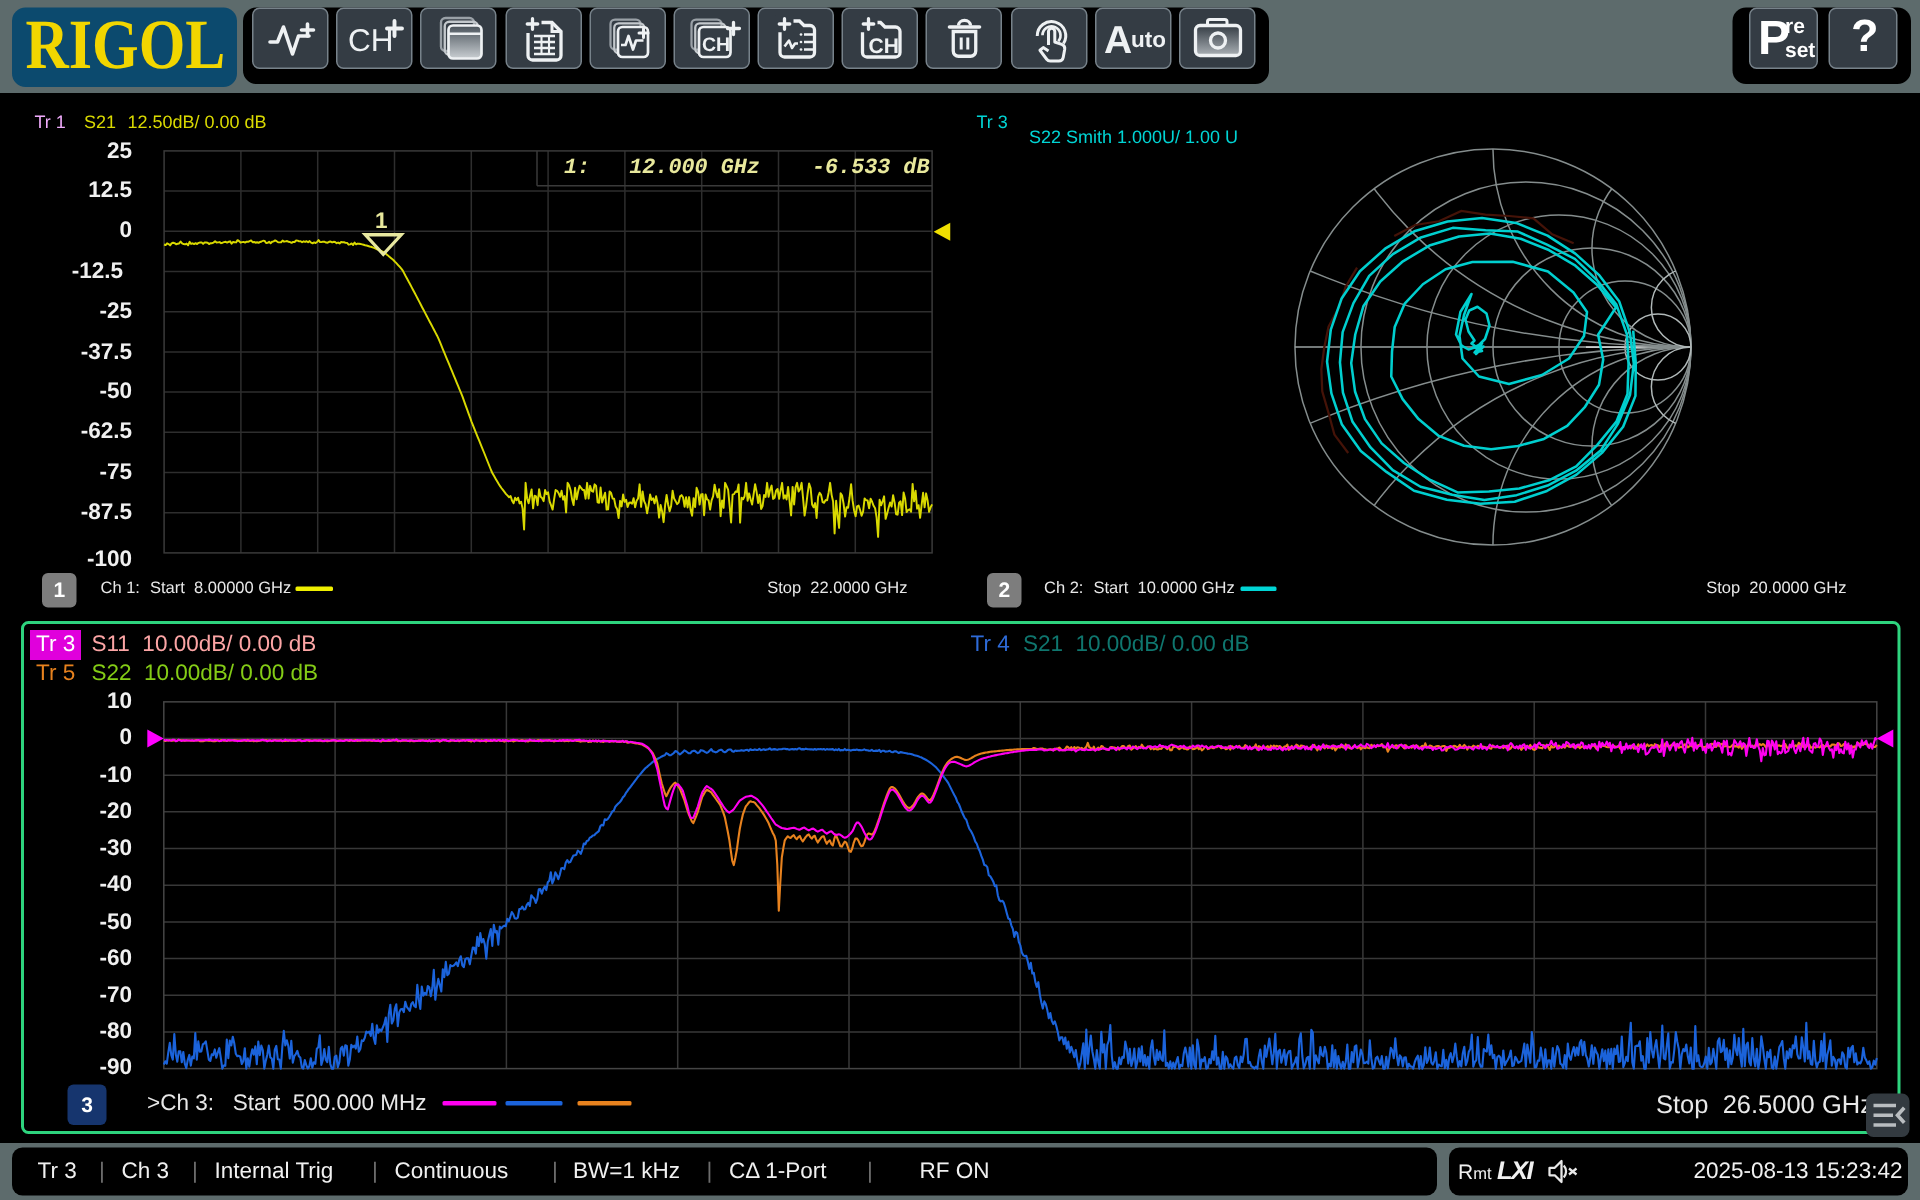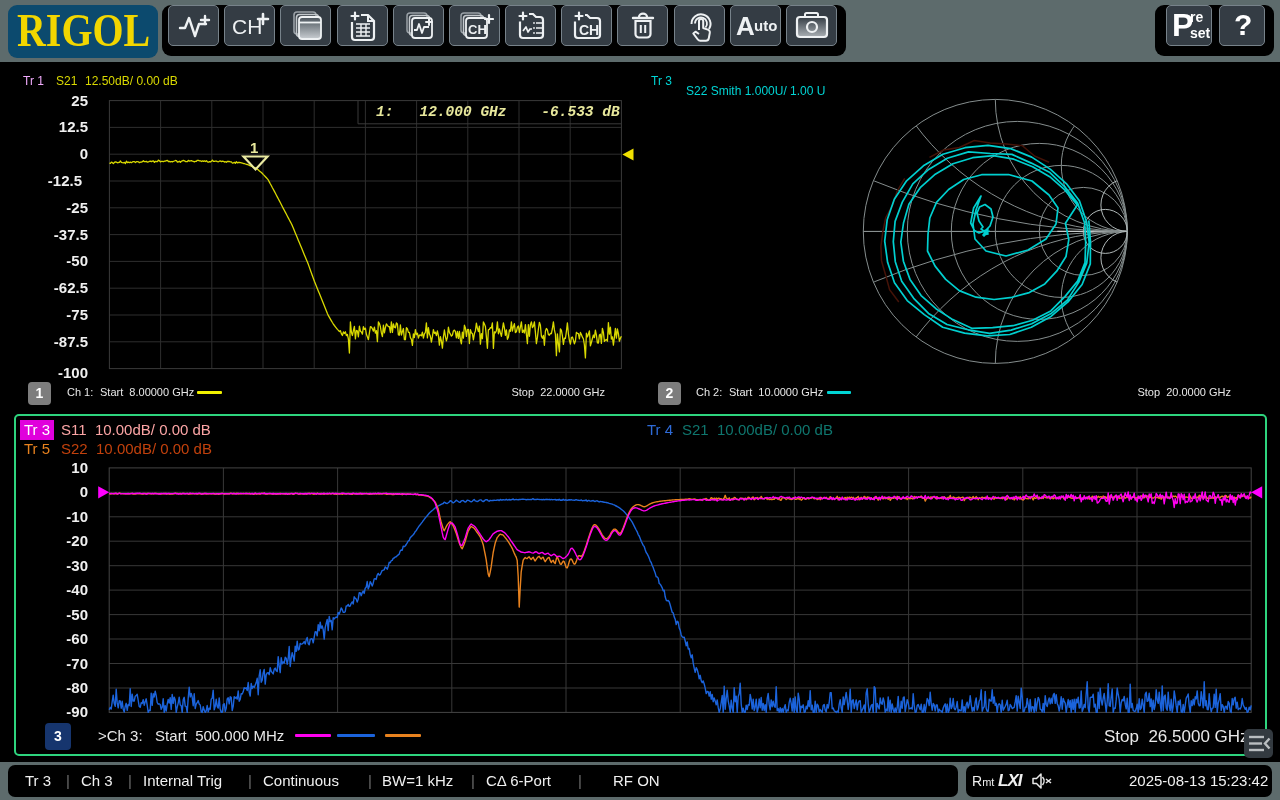--- a/index.html
+++ b/index.html
@@ -263,21 +263,21 @@
 <div class="chbox" style="left:658px;top:382px;background:#7d7d7d;">2</div>
 <div class="strip" style="left:696px;top:386px;">Ch 2:</div>
 <div class="strip" style="left:729px;top:386px;">Start  10.0000 GHz</div>
 <div class="leg" style="left:827px;top:391px;width:24px;background:#00d5d5;"></div>
 <div class="strip" style="left:1231px;top:386px;transform:translateX(-100%);">Stop  20.0000 GHz</div>
 
 <div class="abs" id="greenbox"></div>
 <div class="hdr3" style="left:20px;top:420px;background:#e000dc;color:#fff;padding:1px 4px 2px 4px;">Tr 3</div>
 <div class="hdr3" style="left:61px;top:421px;color:#fca5a5;">S11  10.00dB/ 0.00 dB</div>
 <div class="hdr3" style="left:24px;top:440px;color:#e8821e;">Tr 5</div>
-<div class="hdr3" style="left:61px;top:440px;color:#c2410c;">S22  10.00dB/ 0.00 dB</div>
+<div class="hdr3" style="left:61px;top:440px;color:#84cc16;">S22  10.00dB/ 0.00 dB</div>
 <div class="hdr3" style="left:647px;top:421px;color:#2e6bd8;">Tr 4</div>
 <div class="hdr3" style="left:682px;top:421px;color:#0f766e;">S21  10.00dB/ 0.00 dB</div>
 <div class="ylab" style="left:26px;top:458.9px;">10</div>
 <div class="ylab" style="left:26px;top:483.3px;">0</div>
 <div class="ylab" style="left:26px;top:507.8px;">-10</div>
 <div class="ylab" style="left:26px;top:532.2px;">-20</div>
 <div class="ylab" style="left:26px;top:556.7px;">-30</div>
 <div class="ylab" style="left:26px;top:581.1px;">-40</div>
 <div class="ylab" style="left:26px;top:605.6px;">-50</div>
 <div class="ylab" style="left:26px;top:630.0px;">-60</div>
@@ -307,21 +307,21 @@
 <div class="stitem" style="left:25px;top:765px;">Tr 3</div>
 <div class="stitem sep" style="left:66px;top:765px;">|</div>
 <div class="stitem" style="left:81px;top:765px;">Ch 3</div>
 <div class="stitem sep" style="left:128px;top:765px;">|</div>
 <div class="stitem" style="left:143px;top:765px;">Internal Trig</div>
 <div class="stitem sep" style="left:248px;top:765px;">|</div>
 <div class="stitem" style="left:263px;top:765px;">Continuous</div>
 <div class="stitem sep" style="left:368px;top:765px;">|</div>
 <div class="stitem" style="left:382px;top:765px;">BW=1 kHz</div>
 <div class="stitem sep" style="left:471px;top:765px;">|</div>
-<div class="stitem" style="left:486px;top:765px;">CΔ 6-Port</div>
+<div class="stitem" style="left:486px;top:765px;">CΔ 1-Port</div>
 <div class="stitem sep" style="left:578px;top:765px;">|</div>
 <div class="stitem" style="left:613px;top:765px;">RF ON</div>
 <div class="stitem" style="left:972px;top:765px;font-size:14px;">R<span style="font-size:11px;">mt</span></div>
 <div class="stitem" style="left:998px;top:765px;font-size:17px;font-style:italic;font-weight:bold;letter-spacing:-1px;">LXI</div>
 <div class="abs" style="left:1031px;top:771px;width:22px;height:20px;">
 <svg width="22" height="20" viewBox="0 0 22 20" style="display:block">
       <g fill="none">
 <path d="M2 7.5 h3.5 l4.5-4.5 v14 l-4.5-4.5 h-3.5 z" stroke="#e8e8e8" stroke-width="1.5" stroke-linejoin="round"></path>
 <path d="M11.5 6 a6 6 0 0 1 0 8" stroke="#e8e8e8" stroke-width="1.5"></path>
 <path d="M15 8 l5 4 M20 8 l-5 4" stroke="#e8e8e8" stroke-width="1.5"></path>

